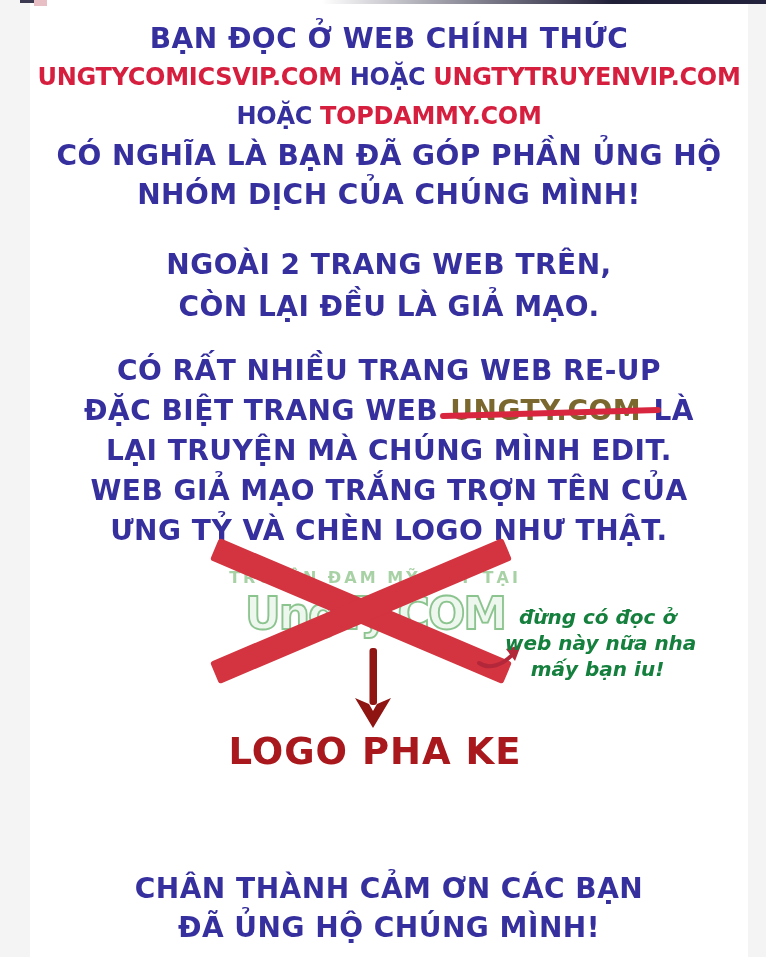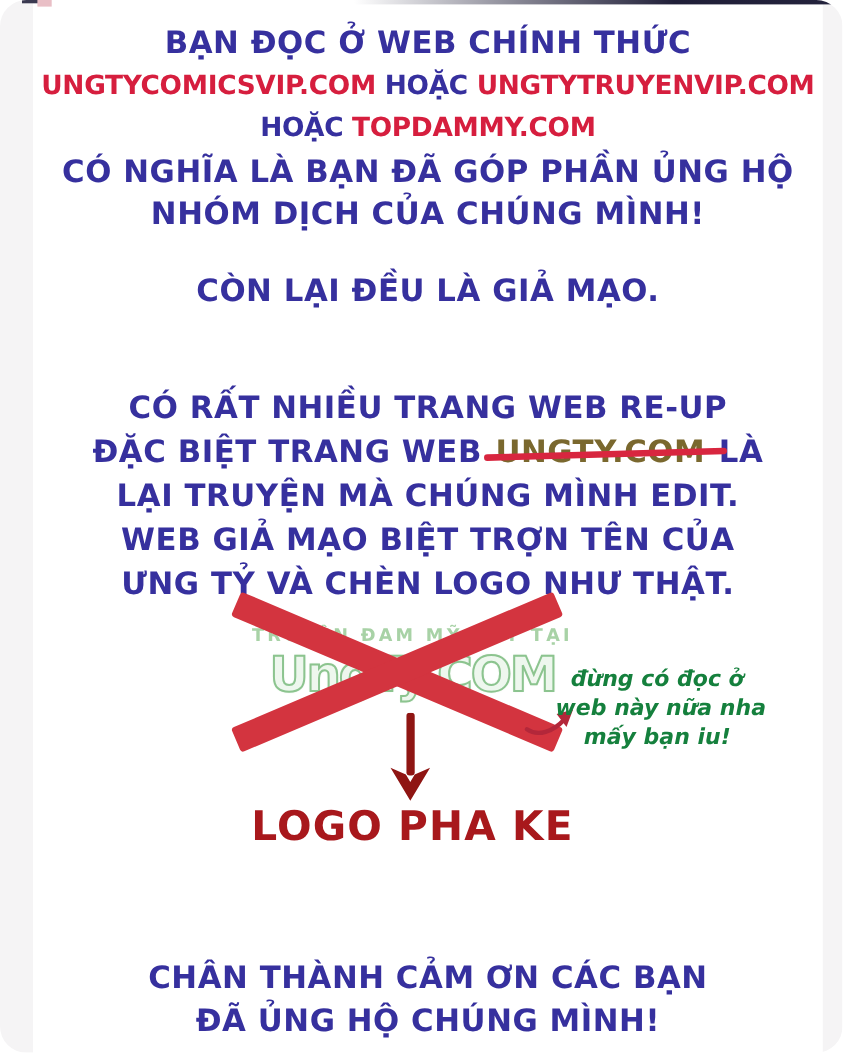--- a/index.html
+++ b/index.html
@@ -5,21 +5,20 @@
   * { box-sizing: border-box; margin: 0; padding: 0; }
   html, body { background: #ffffff; }
   .page {
     position: relative;
     width: 766px;
     height: 957px;
     background: #ffffff;
     overflow: hidden;
     font-family: "DejaVu Sans", sans-serif;
     font-weight: bold;
-    border-radius: 24px;
   }
   .margin-strip { position: absolute; top: 0; bottom: 0; background: #f5f4f5; }
   .margin-strip.left  { left: 0;  width: 30px; }
   .margin-strip.right { right: 0; width: 18px; }
   .top-bar {
     position: absolute; top: 0; left: 0; right: 0; height: 4px;
     background: linear-gradient(90deg, rgba(32,31,56,0) 0%, rgba(32,31,56,0) 42%,
                 rgba(32,31,56,.55) 62%, #201f38 80%, #23223c 100%);
   }
   .top-dark-left { position: absolute; top: 0; left: 20px; width: 15px; height: 3px; background: #3a3950; }
@@ -116,32 +115,33 @@
     </div>
     <div class="line line-domains">
       <span class="blue">HOẶC</span>
       <span class="red">TOPDAMMY.COM</span>
     </div>
     <div class="line blue">CÓ NGHĨA LÀ BẠN ĐÃ GÓP PHẦN ỦNG HỘ</div>
     <div class="line blue">NHÓM DỊCH CỦA CHÚNG MÌNH!</div>
   </div>
 
   <div class="blk blk-notice">
+    <div class="line blue">NGOÀI 2 TRANG WEB TRÊN,</div>
     <div class="line blue">CÒN LẠI ĐỀU LÀ GIẢ MẠO.</div>
   </div>
 
   <div class="blk blk-warning">
     <div class="line blue">CÓ RẤT NHIỀU TRANG WEB RE-UP</div>
     <div class="line blue">
       <span class="blue">ĐẶC BIỆT TRANG WEB</span>
       <span class="fake-site">UNGTY.COM</span>
       <span class="blue">LÀ</span>
     </div>
     <div class="line blue">LẠI TRUYỆN MÀ CHÚNG MÌNH EDIT.</div>
-    <div class="line blue">WEB GIẢ MẠO BIỆT TRỢN TÊN CỦA</div>
+    <div class="line blue">WEB GIẢ MẠO TRẮNG TRỢN TÊN CỦA</div>
     <div class="line blue">ƯNG TỶ VÀ CHÈN LOGO NHƯ THẬT.</div>
   </div>
 
   <div class="logo-caption">TRUYỆN ĐAM MỸ HAY TẠI</div>
   <div class="logo-name">UngTy.COM</div>
 
   <div class="cross">
     <div class="bar bar-1"></div>
     <div class="bar bar-2"></div>
   </div>

